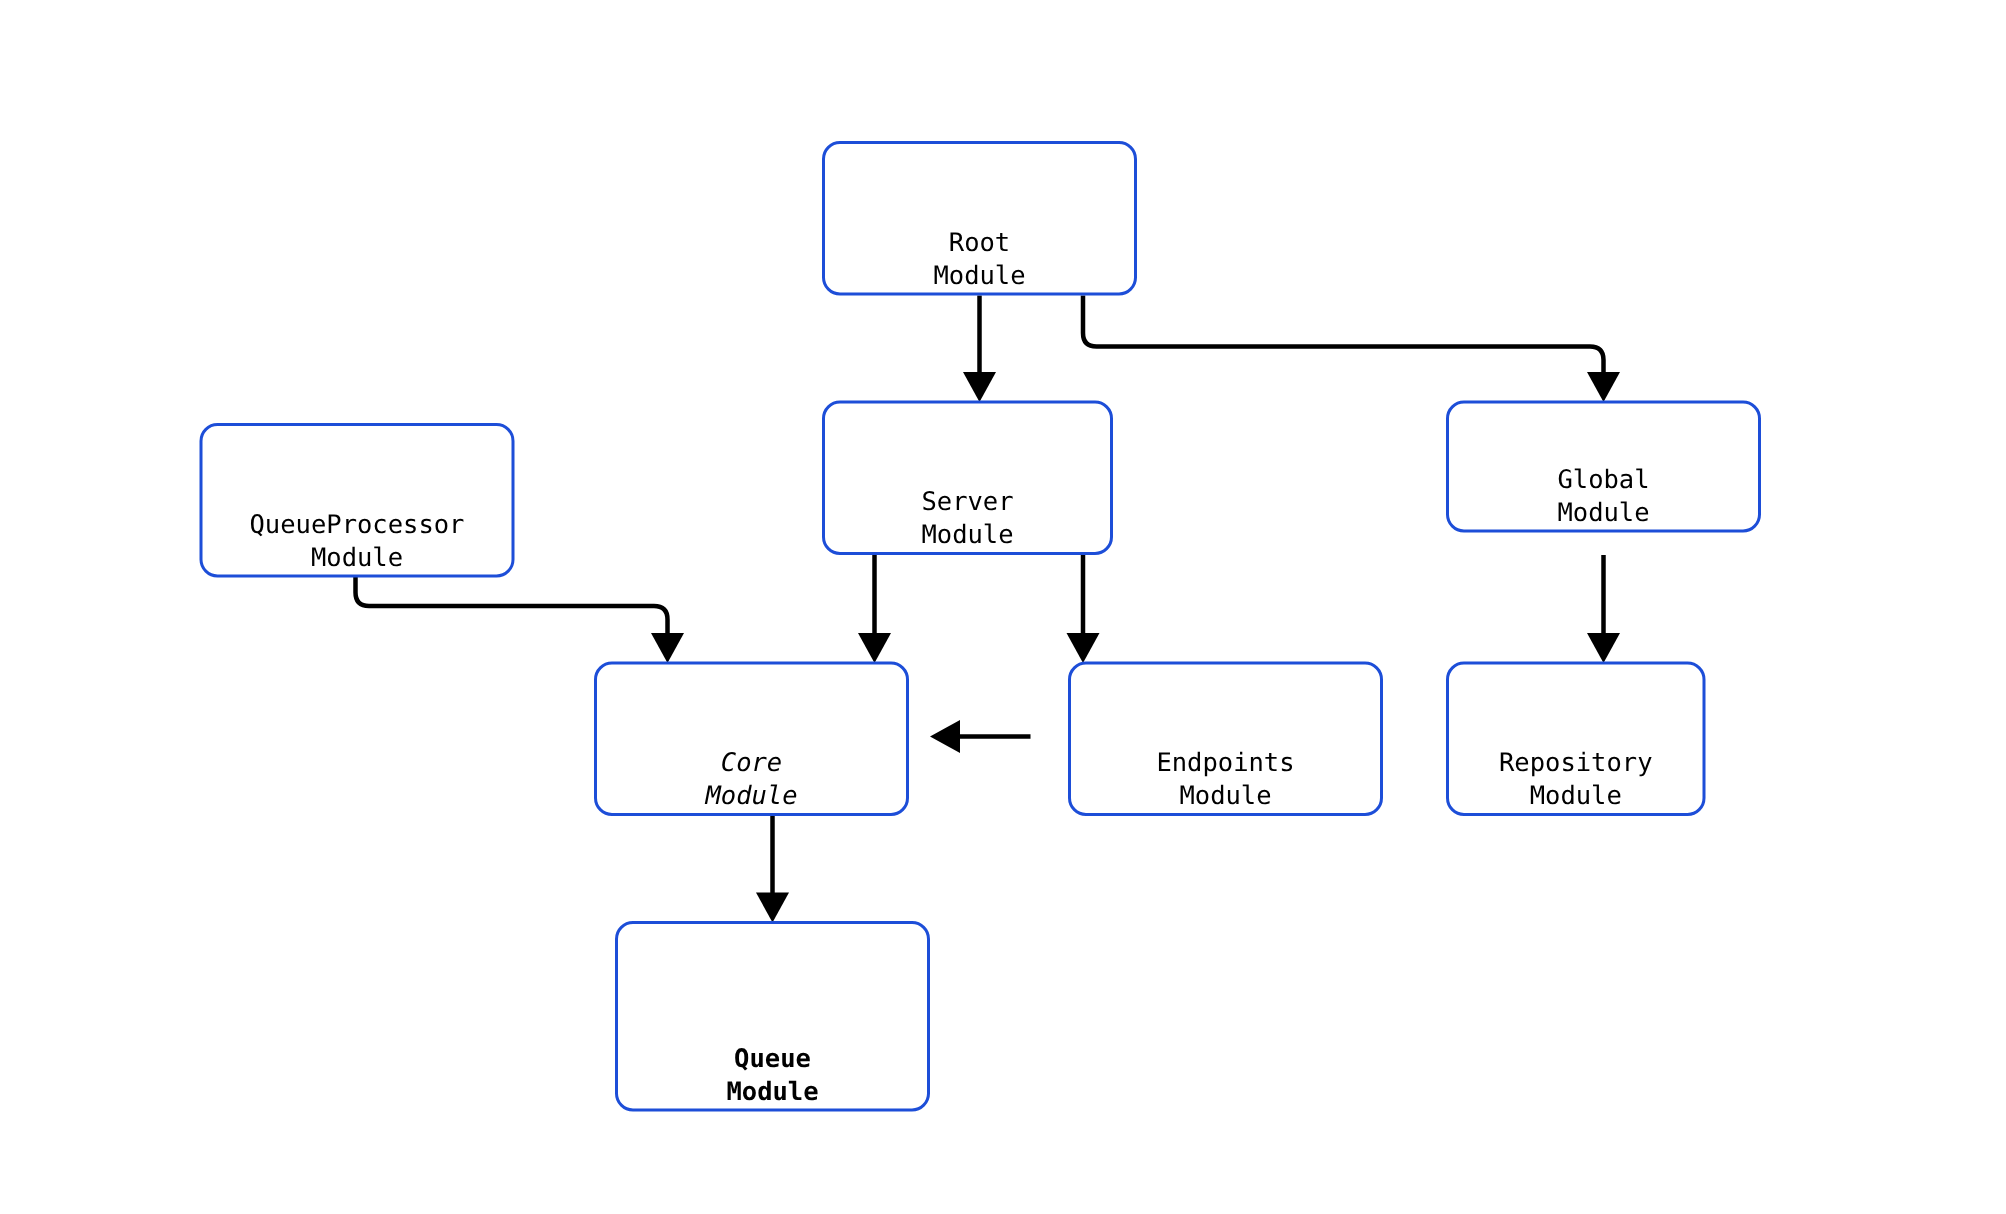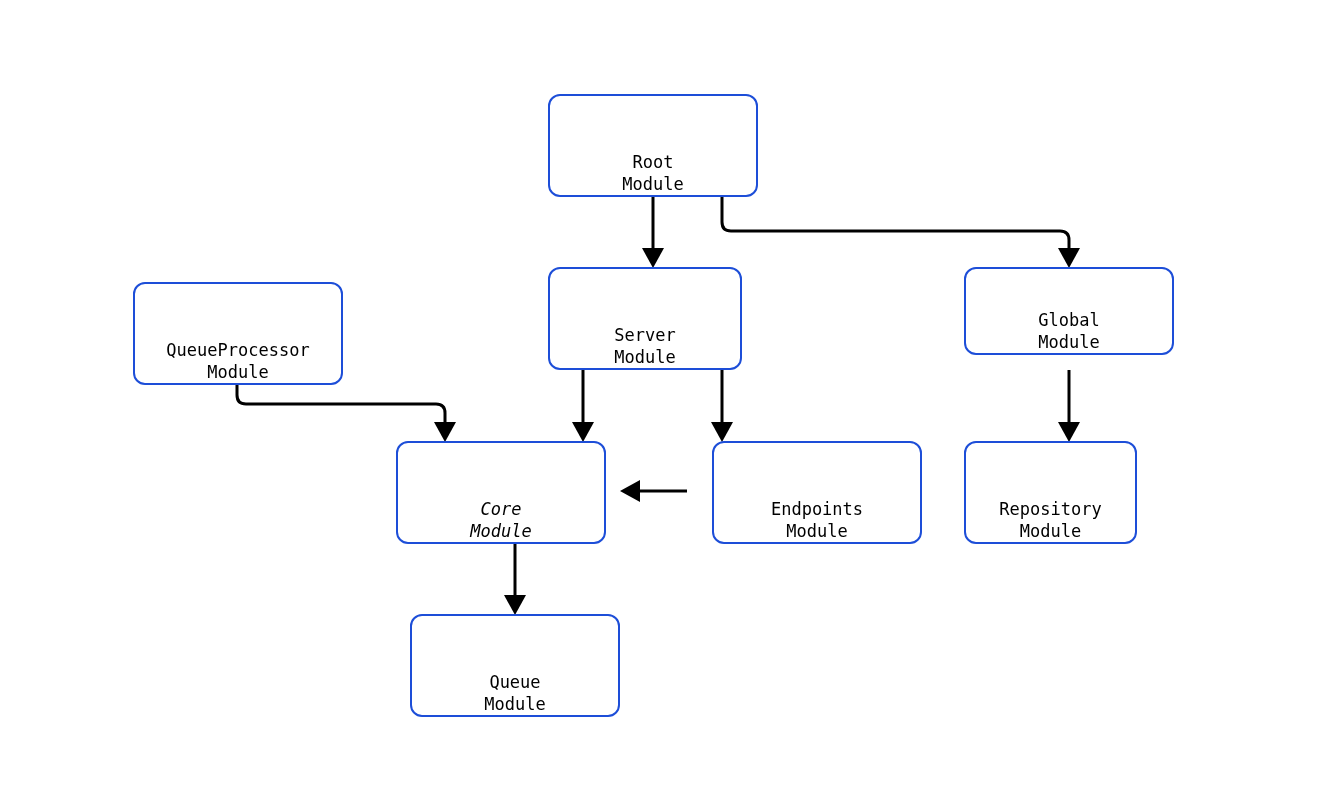--- a/index.html
+++ b/index.html
@@ -113,18 +113,18 @@
   <div class="node" style="left:712px; top:441px; width:210px; height:103px;">
     <div class="node-label">Endpoints
 Module</div>
   </div>
 
   <div class="node" style="left:964px; top:441px; width:173px; height:103px;">
     <div class="node-label">Repository
 Module</div>
   </div>
 
-  <div class="node" style="left:410px; top:614px; width:210px; height:103px;">
+  <div class="node" style="left:410px; top:614px; width:210px; height:127px;font-weight:bold;">
     <div class="node-label">Queue
 Module</div>
   </div>
 
 </div>
 
 </body></html>

